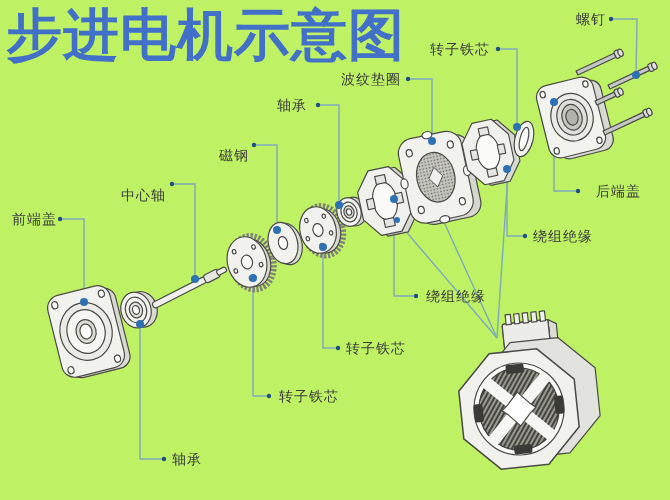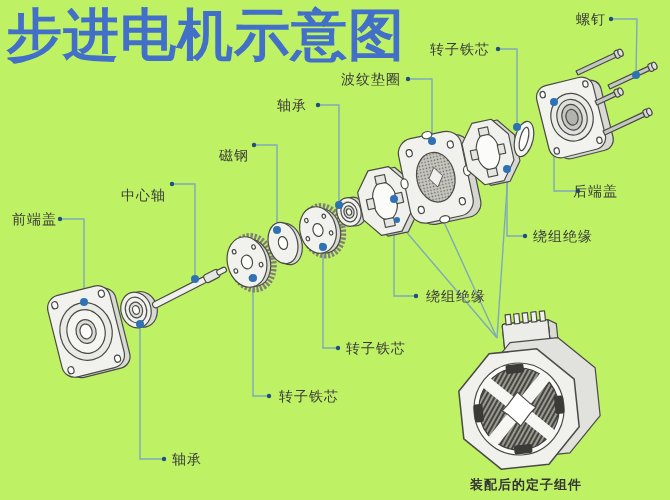--- a/index.html
+++ b/index.html
@@ -258,21 +258,20 @@
 
   <div class="title">步进电机示意图</div>
 
   <div class="lbl" style="left:576px;top:12px">螺钉</div>
   <div class="lbl" style="left:430px;top:42px">转子铁芯</div>
   <div class="lbl" style="left:341px;top:72px">波纹垫圈</div>
   <div class="lbl" style="left:277px;top:98px">轴承</div>
   <div class="lbl" style="left:219px;top:148px">磁钢</div>
   <div class="lbl" style="left:121px;top:188px">中心轴</div>
   <div class="lbl" style="left:12px;top:212px">前端盖</div>
-  <div class="lbl" style="left:573px;top:184px">后端盖</div>
+  <div class="lbl" style="left:596px;top:184px">后端盖</div>
   <div class="lbl" style="left:533px;top:229px">绕组绝缘</div>
   <div class="lbl" style="left:426px;top:289px">绕组绝缘</div>
   <div class="lbl" style="left:346px;top:341px">转子铁芯</div>
   <div class="lbl" style="left:279px;top:389px">转子铁芯</div>
   <div class="lbl" style="left:172px;top:452px">轴承</div>
 
-  <div class="caption" style="left:470px;top:477px">装配后的定子组件</div>
 </div>
 
 </body></html>

